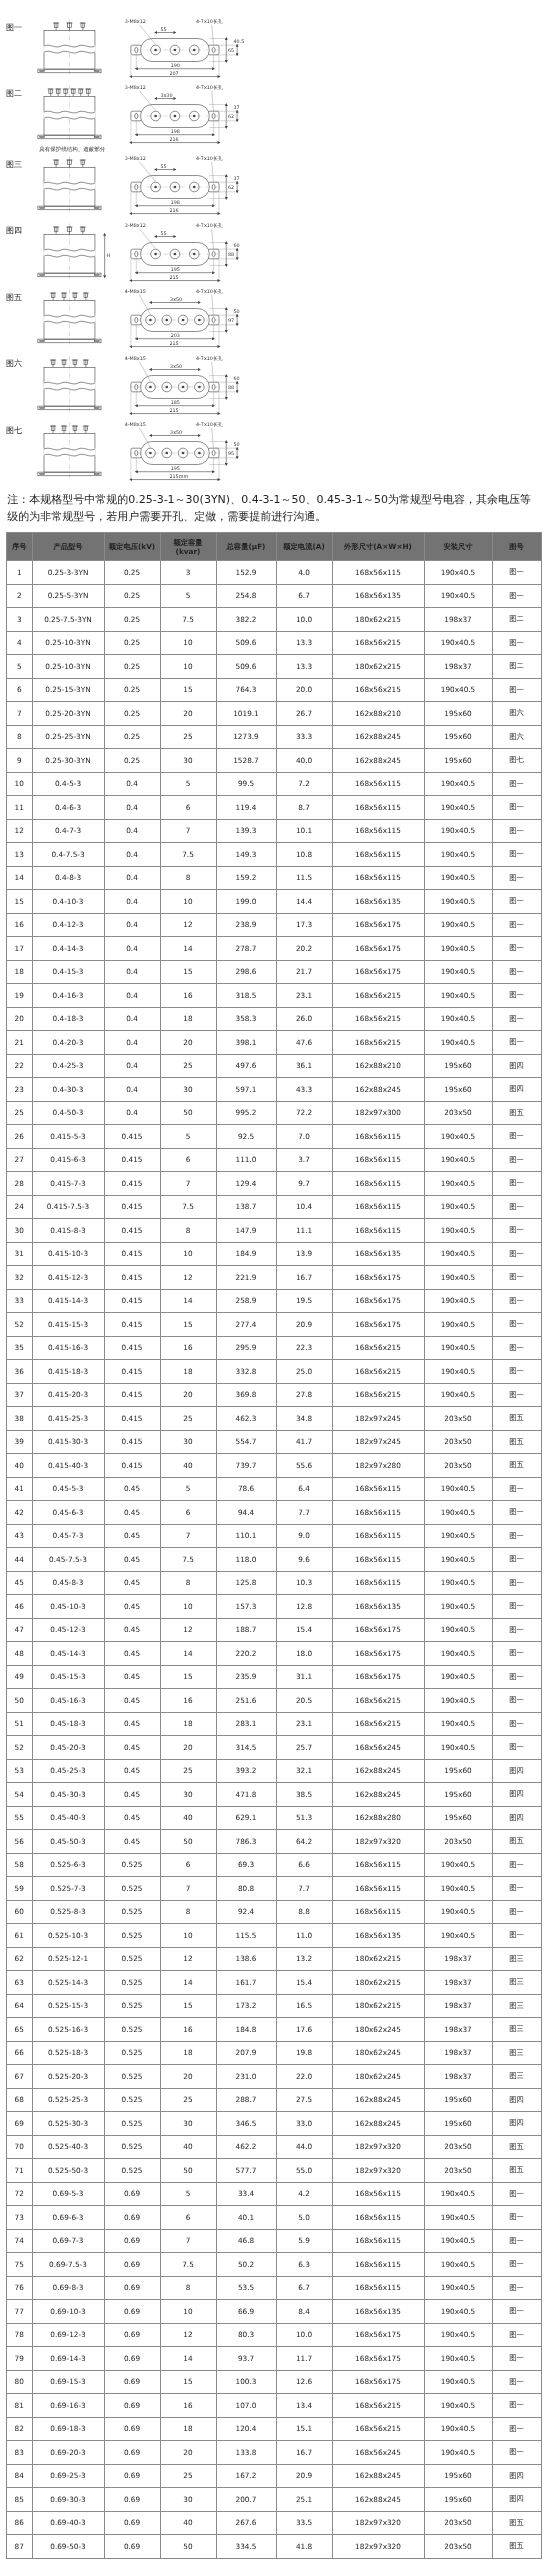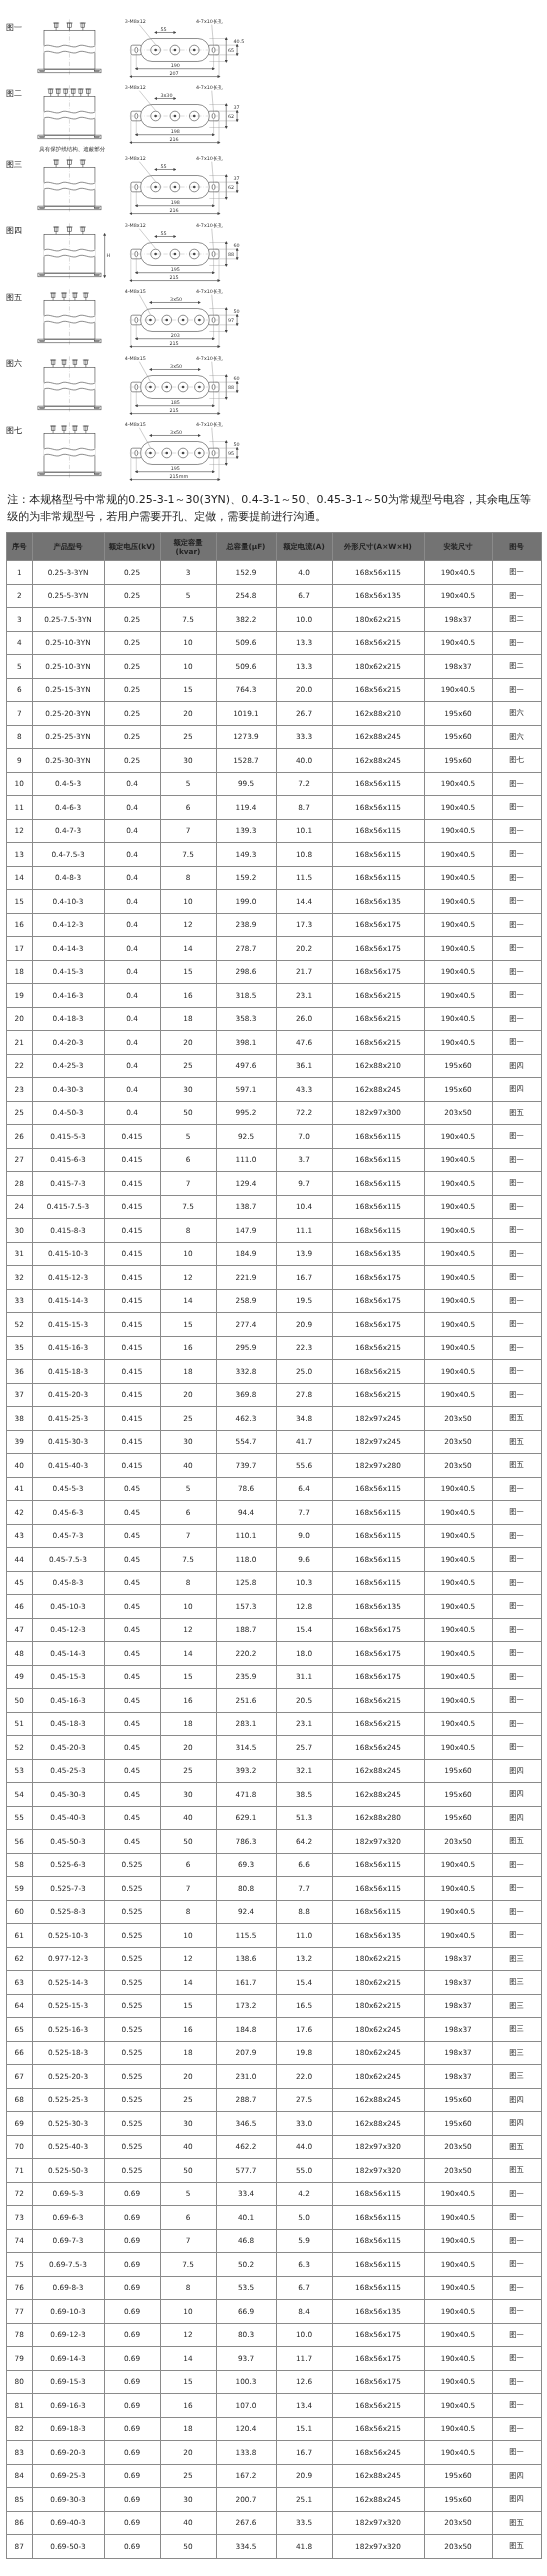--- a/index.html
+++ b/index.html
@@ -1260,21 +1260,21 @@
           <td>0.525</td>
           <td>10</td>
           <td>115.5</td>
           <td>11.0</td>
           <td>168x56x135</td>
           <td>190x40.5</td>
           <td>图一</td>
         </tr>
         <tr>
           <td>62</td>
-          <td>0.977-12-3</td>
+          <td>0.525-12-1</td>
           <td>0.525</td>
           <td>12</td>
           <td>138.6</td>
           <td>13.2</td>
           <td>180x62x215</td>
           <td>198x37</td>
           <td>图三</td>
         </tr>
         <tr>
           <td>63</td>

